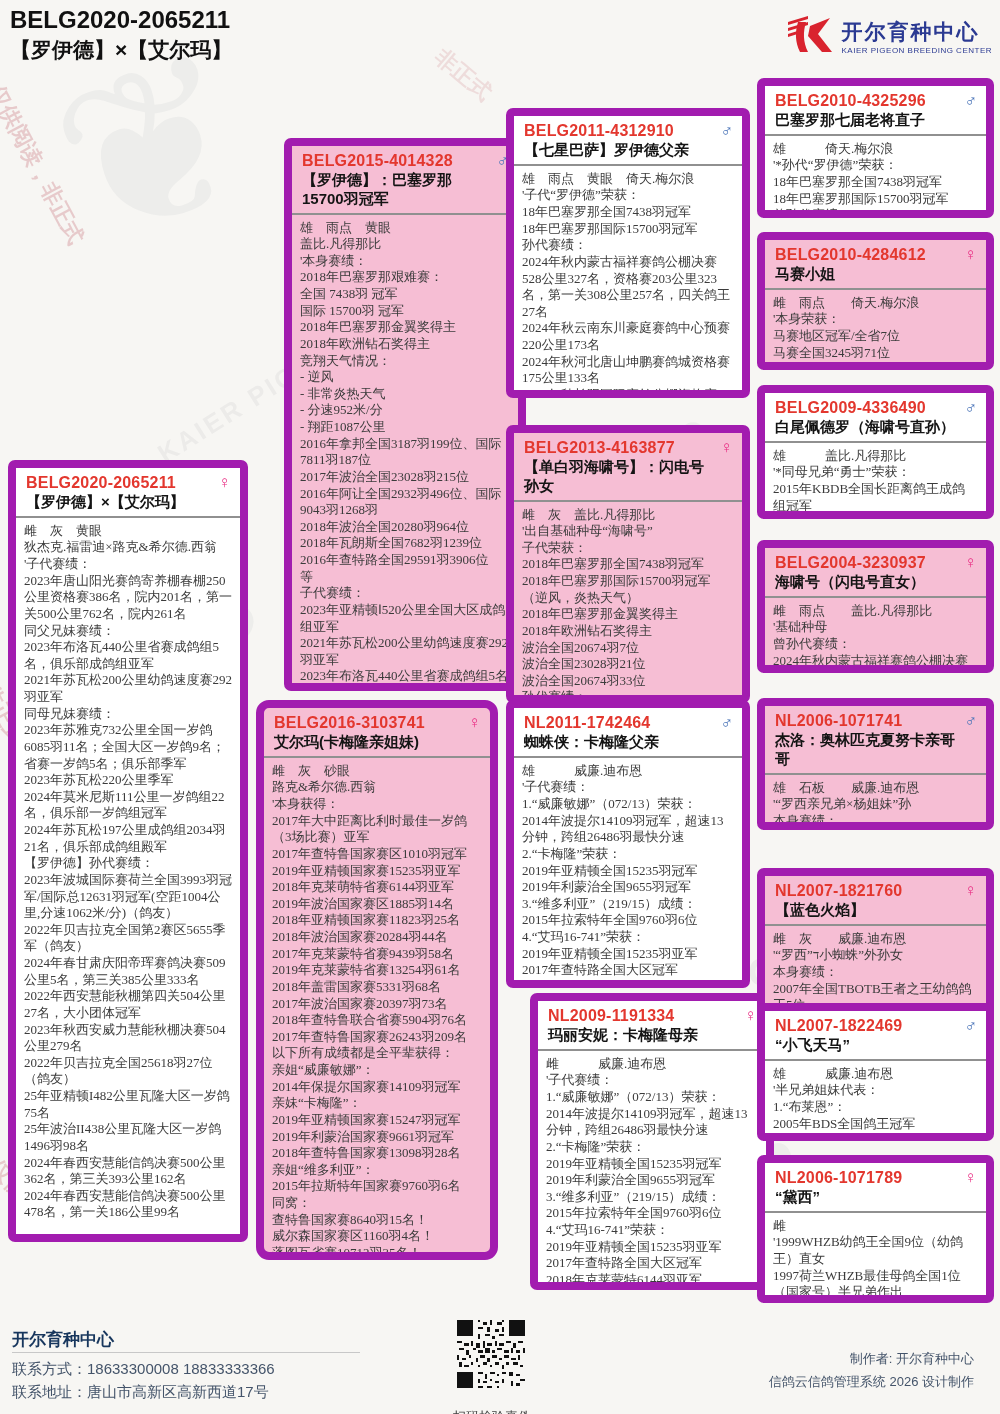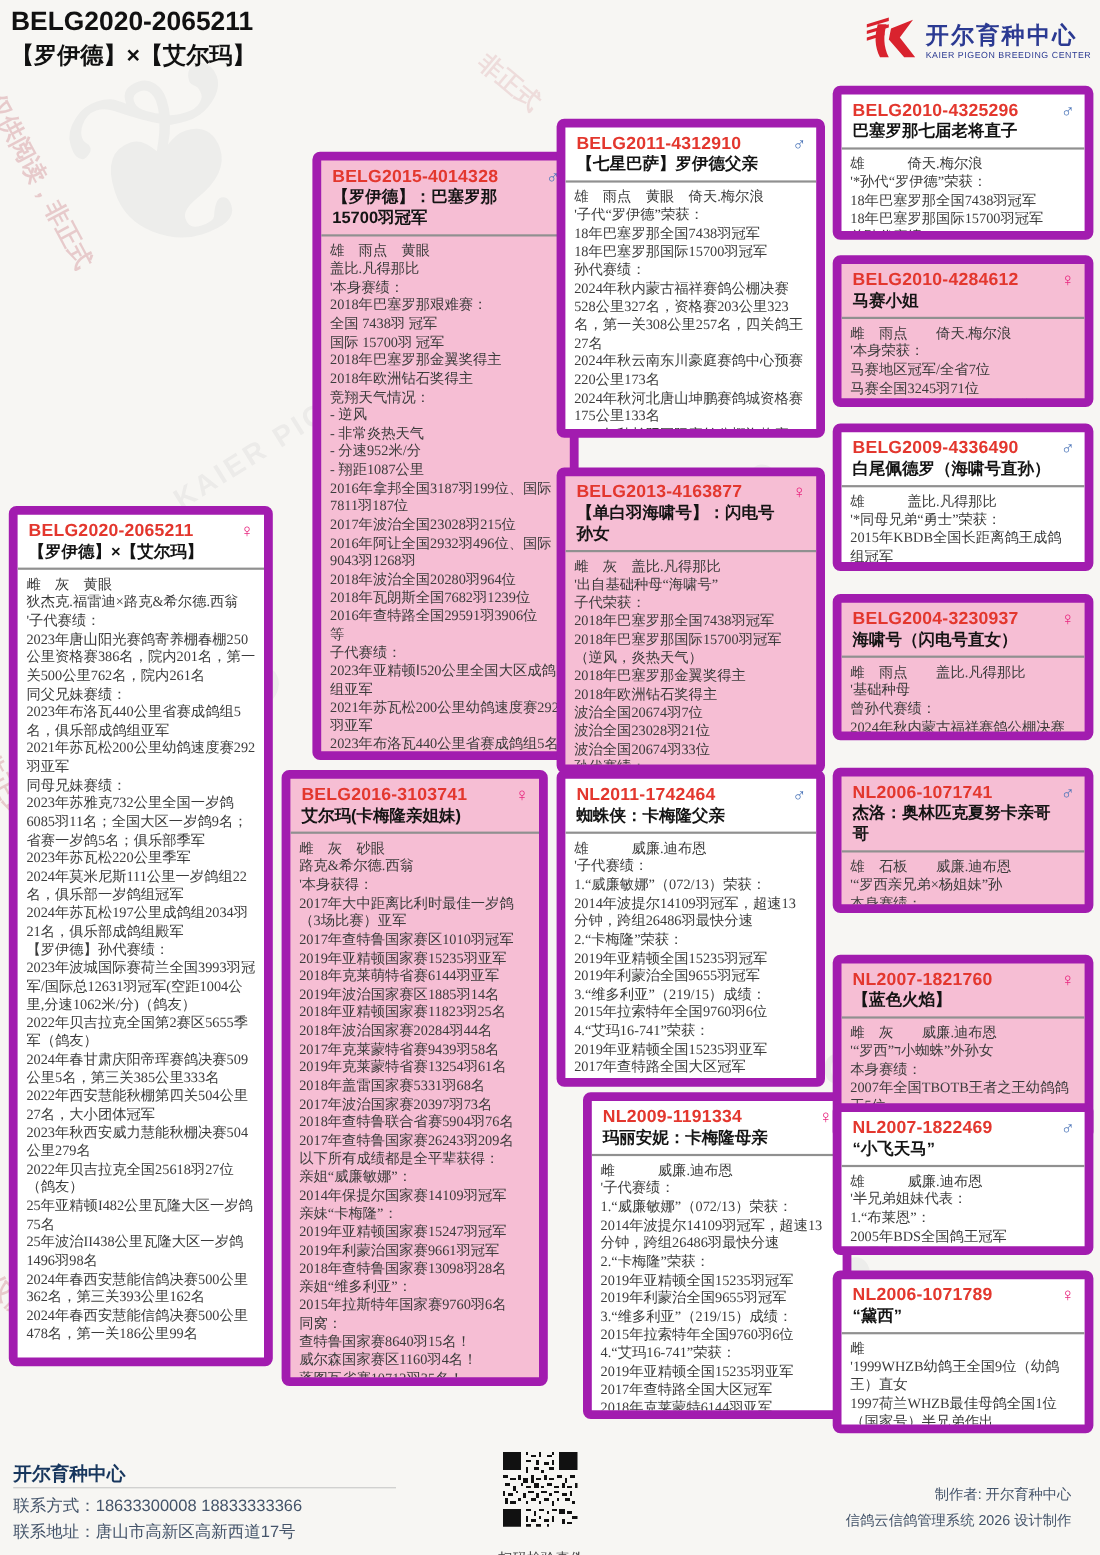--- a/index.html
+++ b/index.html
@@ -132,21 +132,21 @@
 2016年查特路全国29591羽3906位
 等
 子代赛绩：
 2023年亚精顿Ⅰ520公里全国大区成鸽组亚军
 2021年苏瓦松200公里幼鸽速度赛292羽亚军
 2023年布洛瓦440公里省赛成鸽组5名
 2022年图勒I省赛一岁鸽17名
 2023年亚精顿Ⅱ全国大区成鸽组41</div>
   </div>
 
-  <div class="box pink" style="left:256px; top:700px; width:242px; height:560px;">
+  <div class="box pink" style="left:256px; top:700px; width:242px; height:560px;border-radius:13px;">
     <div class="box-header">
       <span class="box-id">BELG2016-3103741</span>
       <span class="box-gender f">♀</span>
       <div class="box-title">艾尔玛(卡梅隆亲姐妹)</div>
     </div>
     <div class="box-body">雌　灰　砂眼
 路克&amp;希尔德.西翁
 '本身获得：
 2017年大中距离比利时最佳一岁鸽（3场比赛）亚军
 2017年查特鲁国家赛区1010羽冠军

